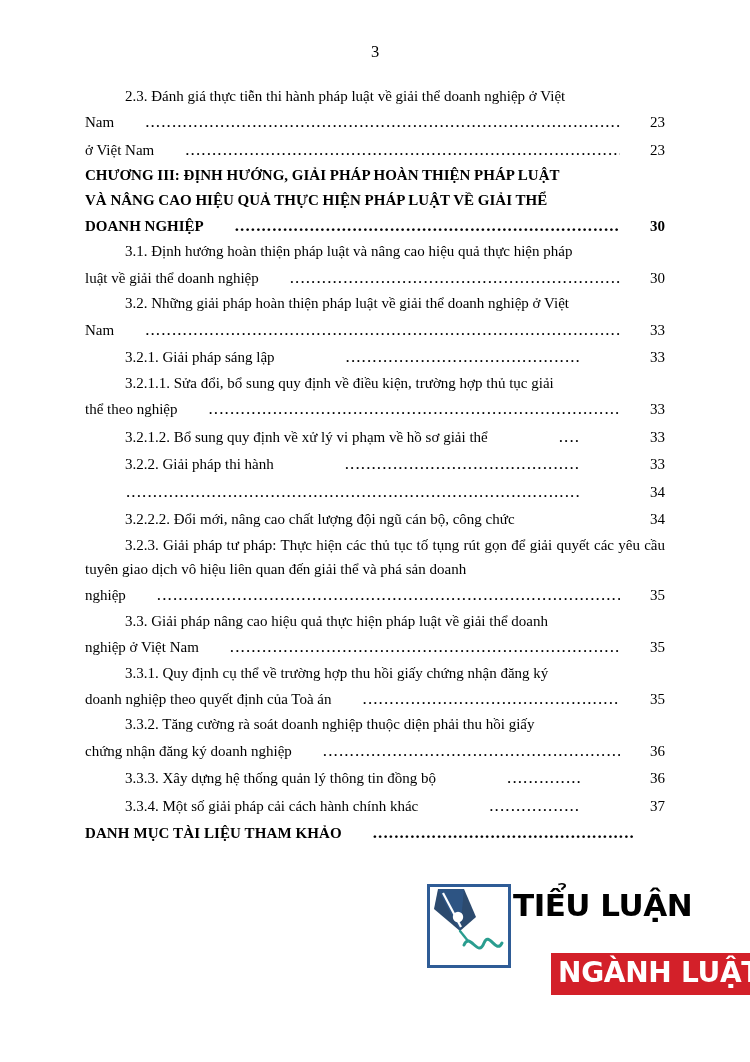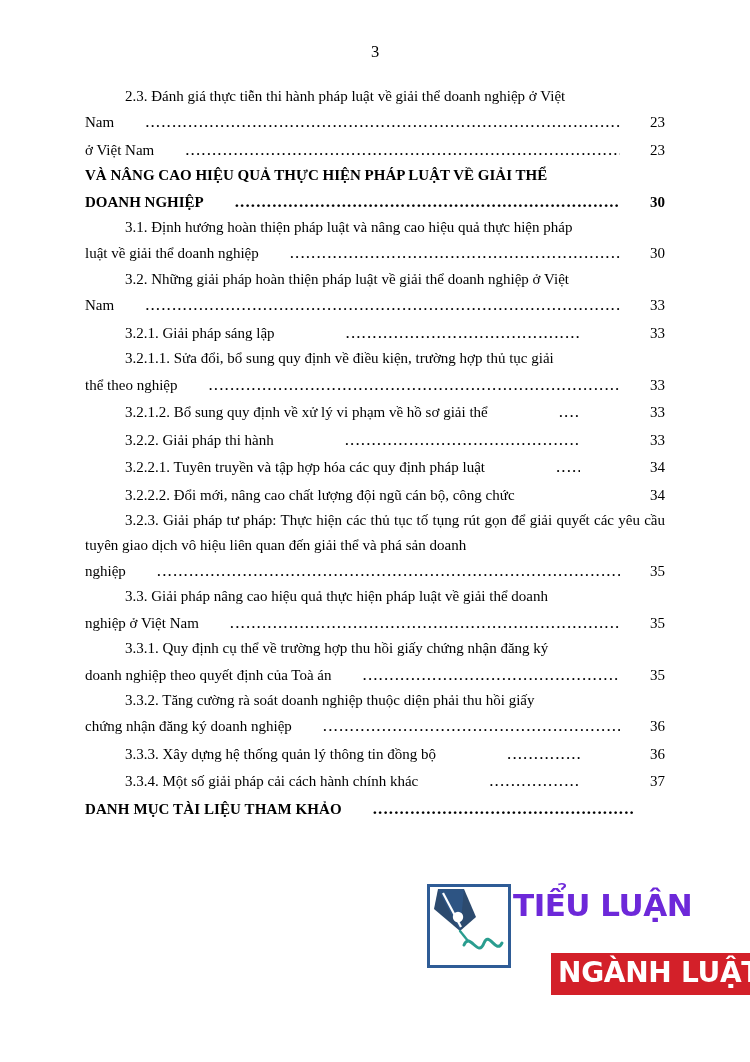--- a/index.html
+++ b/index.html
@@ -107,21 +107,21 @@
   #wm-icon svg { display: block; }
   #wm-title {
     position: absolute;
     left: 86px;
     top: 6px;
     font-family: "DejaVu Sans", "Liberation Sans", sans-serif;
     font-weight: bold;
     font-size: 31px;
     line-height: 1;
     letter-spacing: -0.5px;
-    color: #6d28d9;
+    color: #000000;
     white-space: nowrap;
   }
   #wm-sub {
     position: absolute;
     left: 124px;
     top: 48px;
     background: #d32029;
     color: #ffffff;
     font-family: "DejaVu Sans", "Liberation Sans", sans-serif;
     font-weight: bold;
@@ -155,20 +155,23 @@
       <div class="lead" style="text-indent:0">
         <span class="txt">ở Việt Nam</span>
         <span class="dots"></span>
         <span class="pg">23</span>
       </div>
     </div>
 
 
     <div class="entry chapter">
       <div style="text-align:justify;text-justify:inter-word">
+        <span>CHƯƠNG III: ĐỊNH HƯỚNG, GIẢI PHÁP HOÀN THIỆN PHÁP LUẬT</span>
+      </div>
+      <div style="text-align:justify;text-justify:inter-word">
         <span>VÀ NÂNG CAO HIỆU QUẢ THỰC HIỆN PHÁP LUẬT VỀ GIẢI THỂ</span>
       </div>
       <div class="lead">
         <span class="txt">DOANH NGHIỆP</span>
         <span class="dots"></span>
         <span class="pg">30</span>
       </div>
     </div>
 
     <div class="entry wrap">
@@ -217,21 +220,20 @@
     <div class="entry">
       <div class="lead">
         <span class="txt">3.2.2. Giải pháp thi hành</span>
         <span class="dots"></span>
         <span class="pg">33</span>
       </div>
     </div>
 
     <div class="entry">
       <div class="lead">
-        <span class="txt">3.2.2.1. Tuyên truyền và tập hợp hóa các quy định pháp luật</span>
         <span class="dots"></span>
         <span class="pg">34</span>
       </div>
     </div>
 
     <div class="entry">
       <div class="lead">
         <span class="txt">3.2.2.2. Đổi mới, nâng cao chất lượng đội ngũ cán bộ, công chức</span>
         <span class="dots"></span>
         <span class="pg">34</span>

